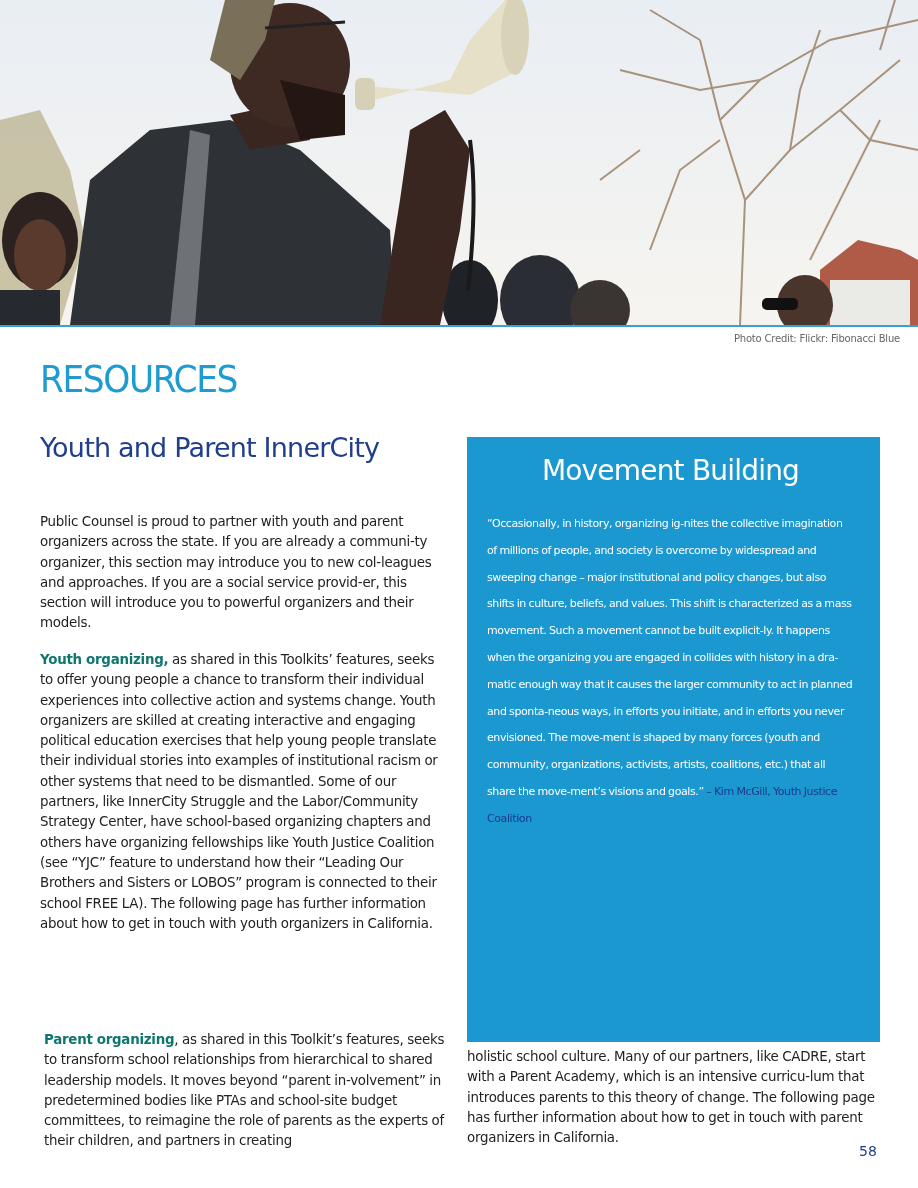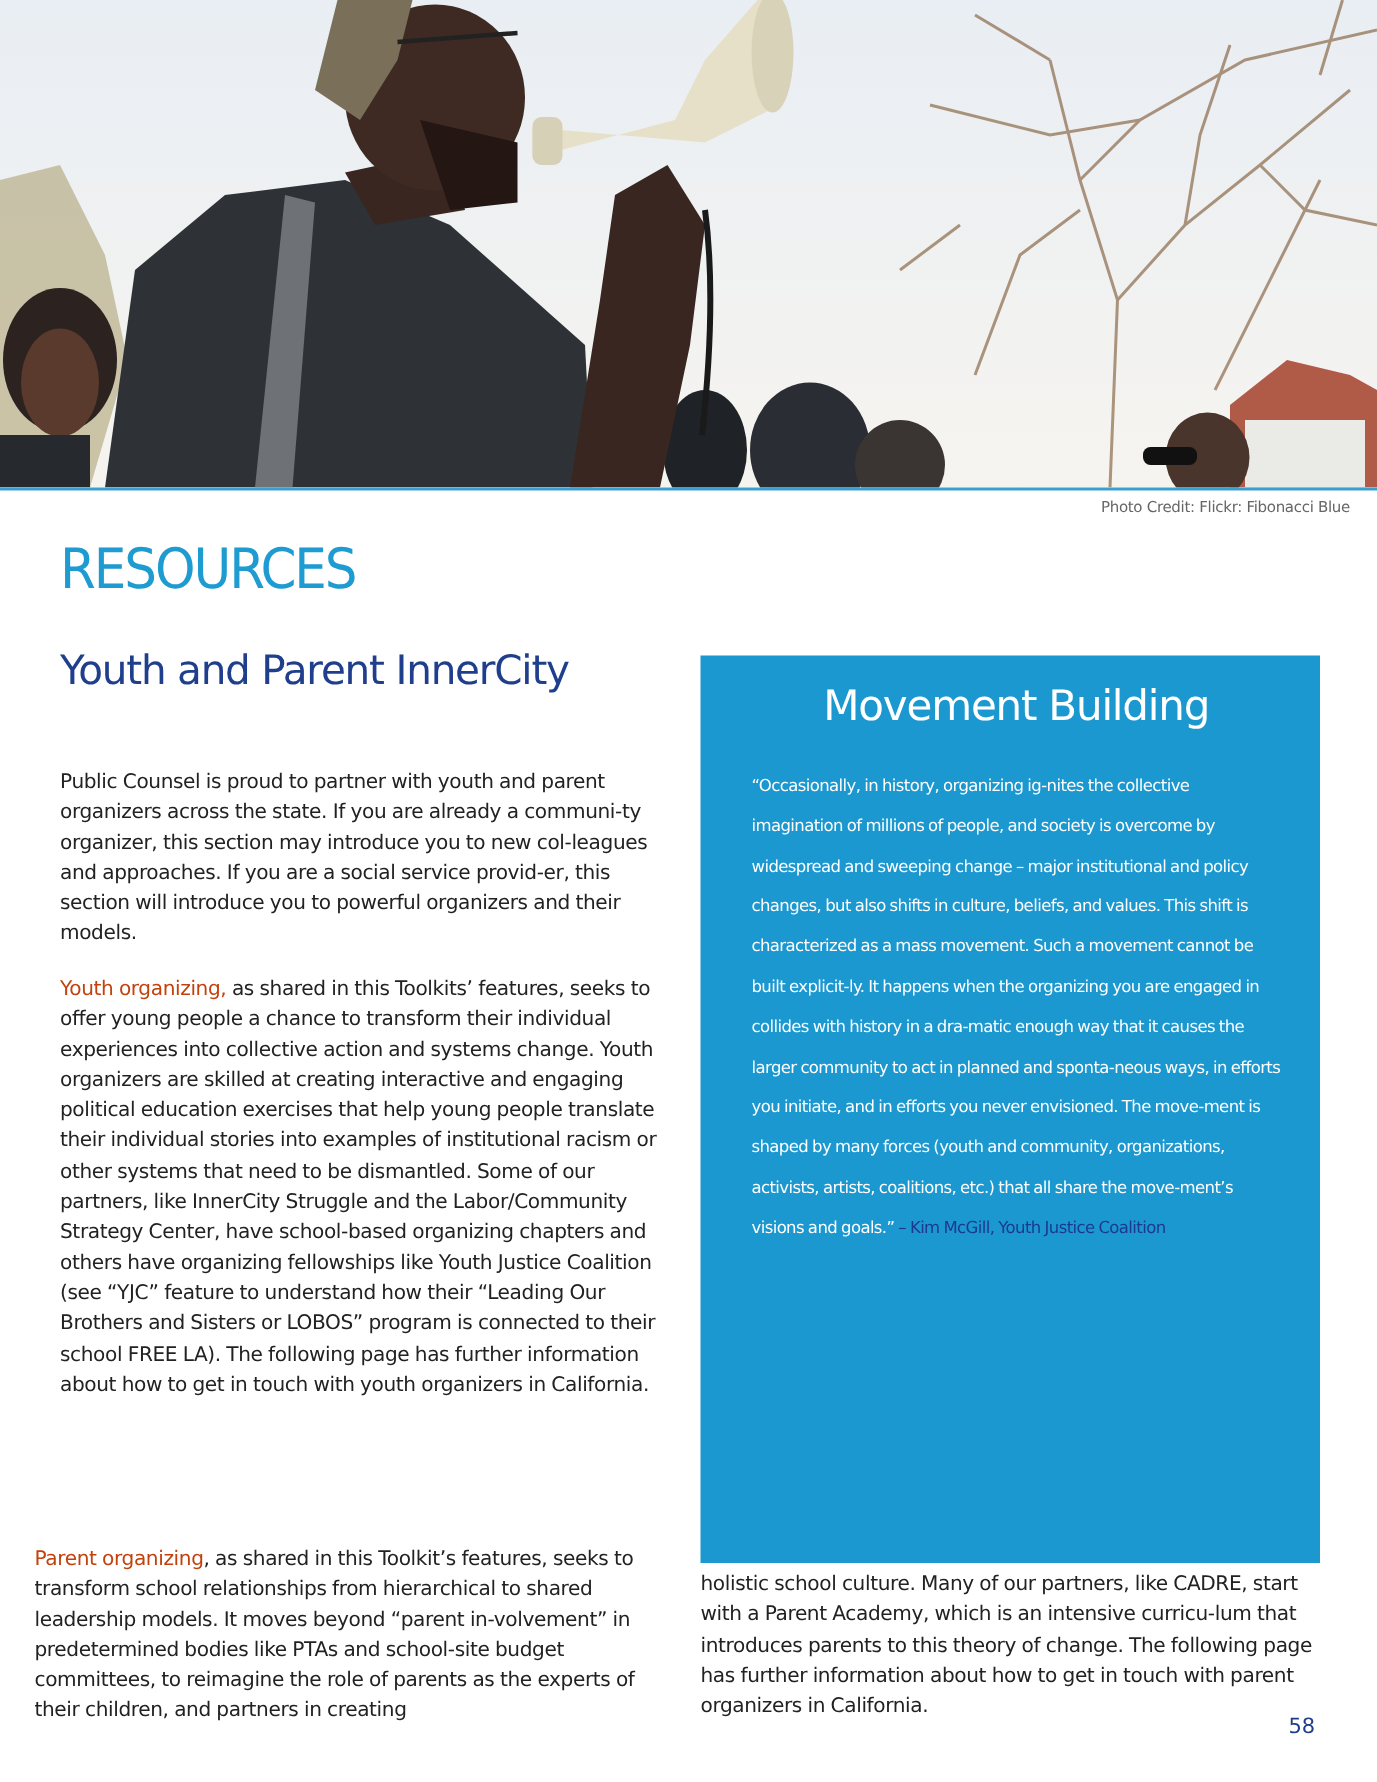--- a/index.html
+++ b/index.html
@@ -28,26 +28,26 @@
     .sub-title {
       margin: 0; font-weight: normal; font-size: 27px; color: #1f3e8c;
       letter-spacing: -0.8px; line-height: 36px;
     }
     .para {
       font-size: 13.4px; line-height: 20.3px; color: #222; margin: 0;
       letter-spacing: -0.25px; word-spacing: -0.3px;
     }
     .p1 { position: absolute; left: 40px; top: 512px; width: 410px; }
     .p2 { position: absolute; left: 40px; top: 650px; width: 410px; }
-    .p3 { position: absolute; left: 23px; top: 1030px; width: 410px; }
+    .p3 { position: absolute; left: 44px; top: 1030px; width: 410px; }
     .p4 { position: absolute; left: 467px; top: 1047px; width: 410px; }
-    .lead { color: #c2410c; font-weight: normal; }
+    .lead { color: #0f766e; font-weight: bold; }
     .callout {
       position: absolute; left: 467px; top: 437px; width: 413px; height: 605px;
-      background: #1b98d0; box-sizing: border-box; padding: 14px 26px 0 34px;
+      background: #1b98d0; box-sizing: border-box; padding: 14px 26px 0 20px;
     }
     .callout-title {
       margin: 0; text-align: center; font-weight: normal; color: #ffffff;
       font-size: 28px; letter-spacing: -0.8px; line-height: 40px; padding-left: 0;
     }
     .callout-quote {
       margin: 20px 0 0 0; color: #ffffff; font-size: 11px; line-height: 26.8px;
       letter-spacing: -0.4px; word-spacing: -0.5px;
     }
     .attribution { color: #1a3a8f; }

